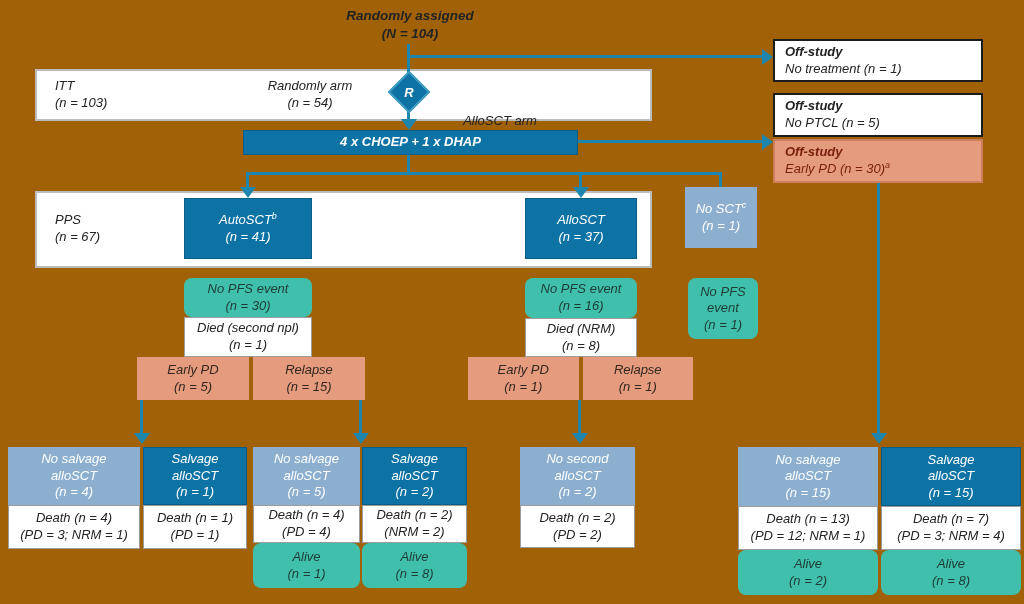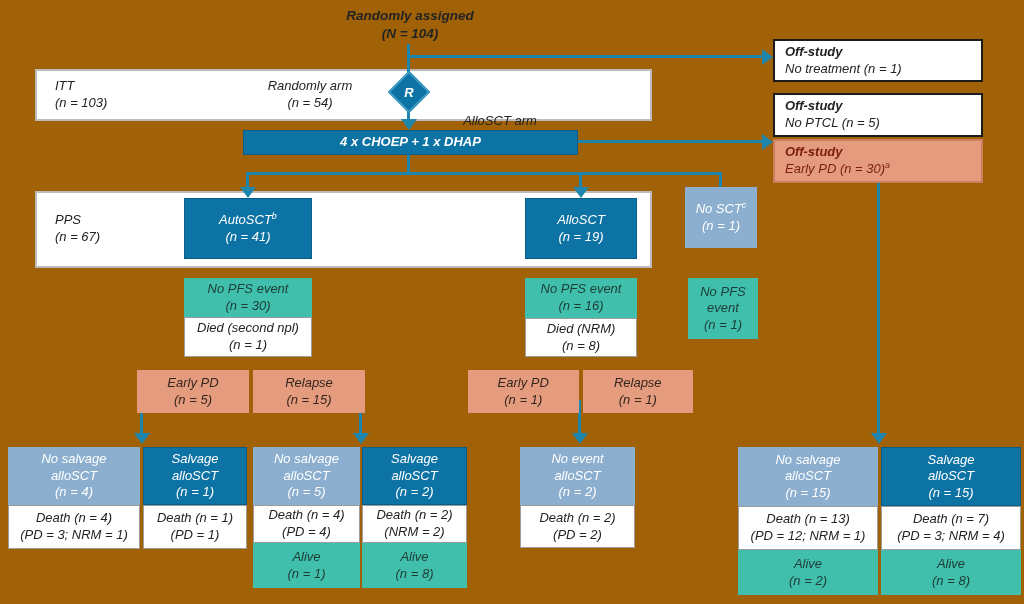--- a/index.html
+++ b/index.html
@@ -6,38 +6,38 @@
     --dark-blue:#0d73a5; --light-blue:#8cafd0; --teal:#40c0ac; --salmon:#e59b7d;
     --arrow:#1e86ad; --maroon:#7a1f0e; --bgray:#9c9c9c; --cborder:#bcbcbc;
   }
   html,body{margin:0;padding:0;background:#fff;}
   #stage{position:relative;width:1024px;height:604px;background:#a16207;overflow:hidden;
          font-family:"Liberation Sans",sans-serif;font-size:13px;color:#232323;font-style:italic;}
   .box{position:absolute;box-sizing:border-box;display:flex;flex-direction:column;
        justify-content:center;align-items:center;text-align:center;line-height:1.28;}
   .db{background:var(--dark-blue);color:#fff;border:1px solid #0a5d87;}
   .lb{background:var(--light-blue);color:#fff;}
-  .teal{background:var(--teal);color:#1e3b36;}
+  .teal{background:var(--teal);color:#1e3b36;border-radius:8px;}
   .whitebox{background:#fff;border:1px solid var(--bgray);color:#232323;}
   .container{position:absolute;box-sizing:border-box;background:#fff;border:2px solid var(--cborder);}
   .offstudy{position:absolute;box-sizing:border-box;background:#fff;border:2px solid #1c1c1c;
             display:flex;flex-direction:column;justify-content:center;padding-left:10px;line-height:1.3;}
   .offstudy .ttl{font-weight:700;}
   .offstudy.salmonbg{background:var(--salmon);border:2px solid #cd7e5e;color:var(--maroon);}
   .offstudy.salmonbg .ttl{color:var(--maroon);}
   .lbl{position:absolute;line-height:1.3;}
   .hline,.vline{position:absolute;background:var(--arrow);}
   .hline{height:3px;} .vline{width:3px;}
   .ah-down{position:absolute;width:0;height:0;border-left:8px solid transparent;
            border-right:8px solid transparent;border-top:11px solid var(--arrow);}
   .ah-right{position:absolute;width:0;height:0;border-top:8px solid transparent;
             border-bottom:8px solid transparent;border-left:11px solid var(--arrow);}
   .diamond{position:absolute;left:394px;top:77px;width:30px;height:30px;background:var(--dark-blue);
            border:2px solid #3f9cc4;transform:rotate(45deg);box-sizing:border-box;}
-  .salmonrow{position:absolute;display:flex;gap:4px;margin-top:13px;}
+  .salmonrow{position:absolute;display:flex;gap:4px;}
   .salmonrow .cell{flex:1;background:var(--salmon);color:#33261f;display:flex;flex-direction:column;
                    justify-content:center;align-items:center;text-align:center;line-height:1.28;}
   sup{font-size:9px;line-height:0;}
   .semibold{font-weight:600;}
 </style>
 </head>
 <body>
 
 <div id="stage">
 
@@ -107,21 +107,21 @@
   <div class="lbl" style="left:55px;top:212px;">
     <div>PPS</div>
     <div>(n = 67)</div>
   </div>
   <div class="box db" style="left:184px;top:198px;width:128px;height:61px;">
     <div><span>AutoSCT</span><sup>b</sup></div>
     <div>(n = 41)</div>
   </div>
   <div class="box db" style="left:525px;top:198px;width:112px;height:61px;">
     <div>AlloSCT</div>
-    <div>(n = 19)</div>
+    <div>(n = 37)</div>
   </div>
   <div class="box lb" style="left:685px;top:187px;width:72px;height:61px;">
     <div><span>No SCT</span><sup>c</sup></div>
     <div>(n = 1)</div>
   </div>
 
   <div class="box teal" style="left:184px;top:278px;width:128px;height:39px;">
     <div>No PFS event</div>
     <div>(n = 30)</div>
   </div>
@@ -205,21 +205,21 @@
   <div class="box whitebox" style="left:362px;top:505px;width:105px;height:38px;">
     <div>Death (n = 2)</div>
     <div>(NRM = 2)</div>
   </div>
   <div class="box teal" style="left:362px;top:543px;width:105px;height:45px;">
     <div>Alive</div>
     <div>(n = 8)</div>
   </div>
 
   <div class="box lb" style="left:520px;top:447px;width:115px;height:58px;">
-    <div>No event</div>
+    <div>No second</div>
     <div>alloSCT</div>
     <div>(n = 2)</div>
   </div>
   <div class="box whitebox" style="left:520px;top:505px;width:115px;height:43px;">
     <div>Death (n = 2)</div>
     <div>(PD = 2)</div>
   </div>
 
   <div class="box lb" style="left:738px;top:447px;width:140px;height:59px;">
     <div>No salvage</div>

